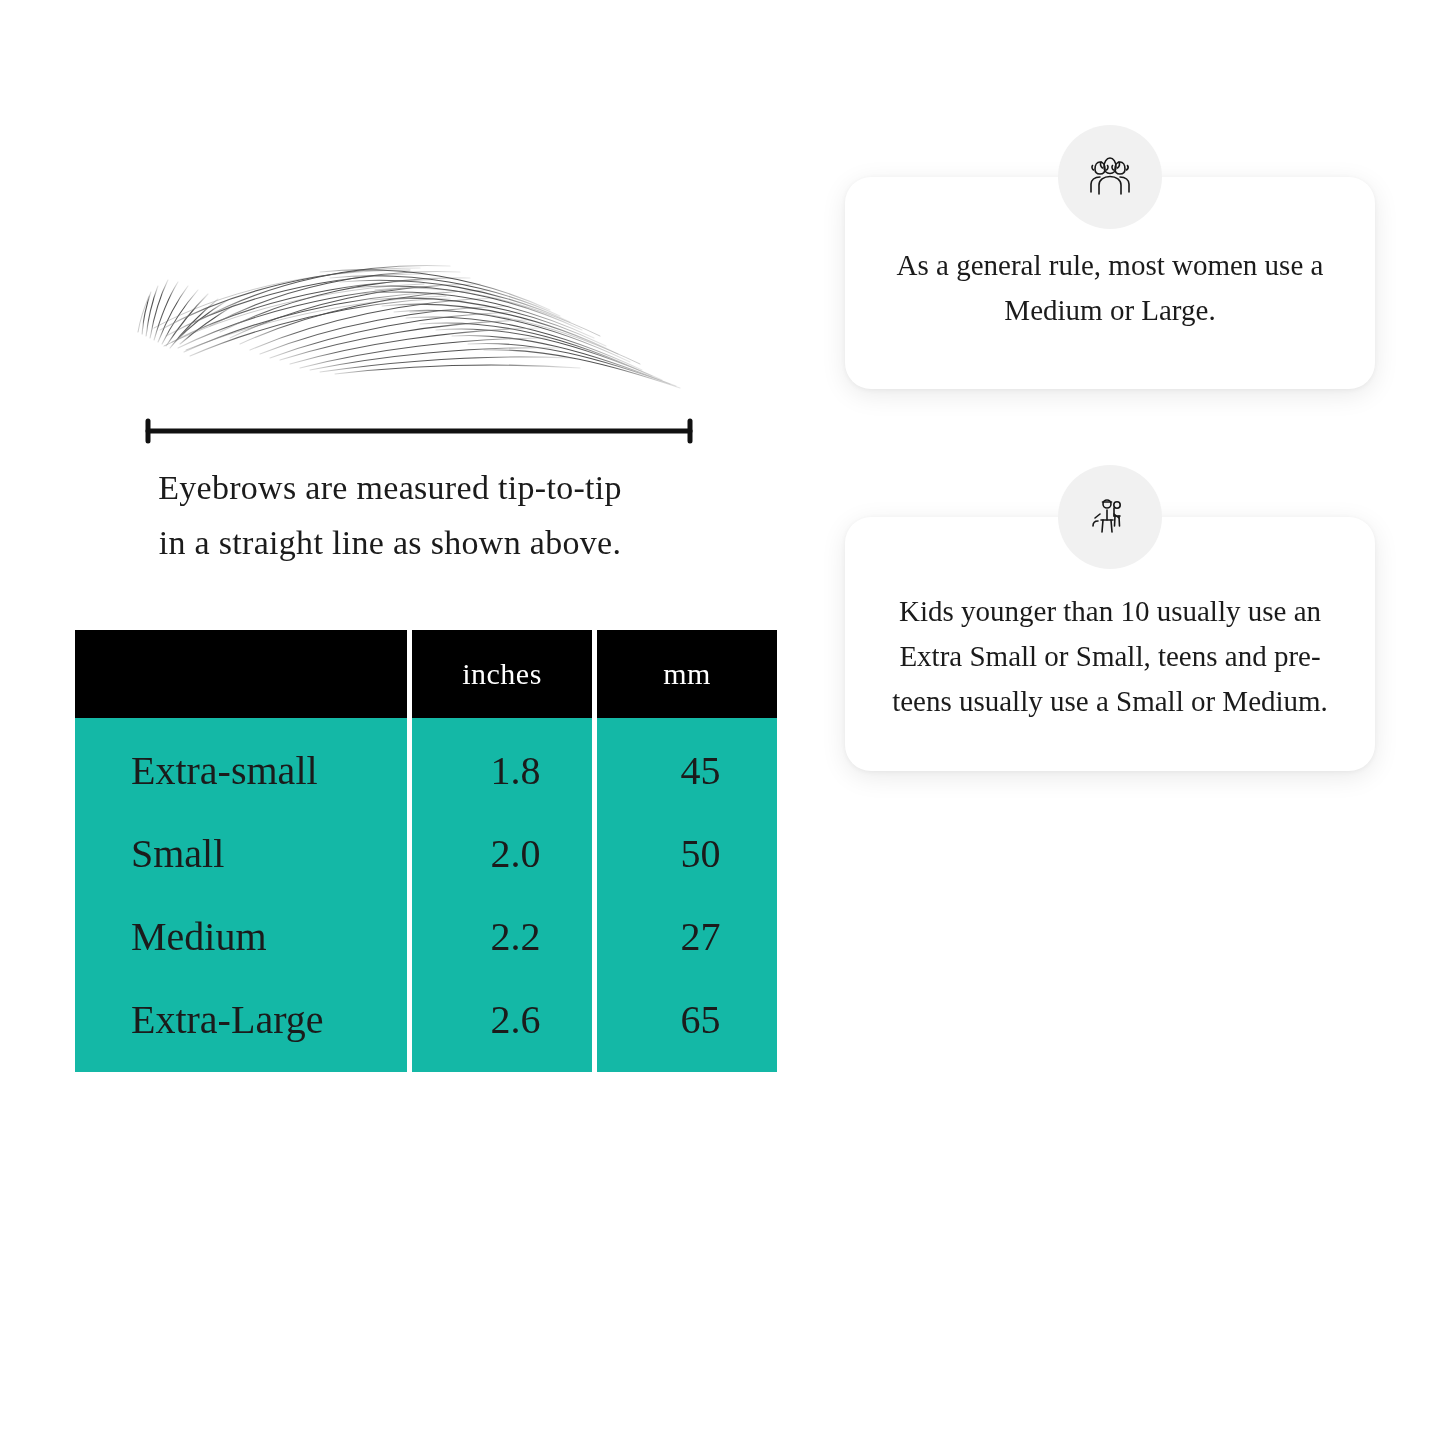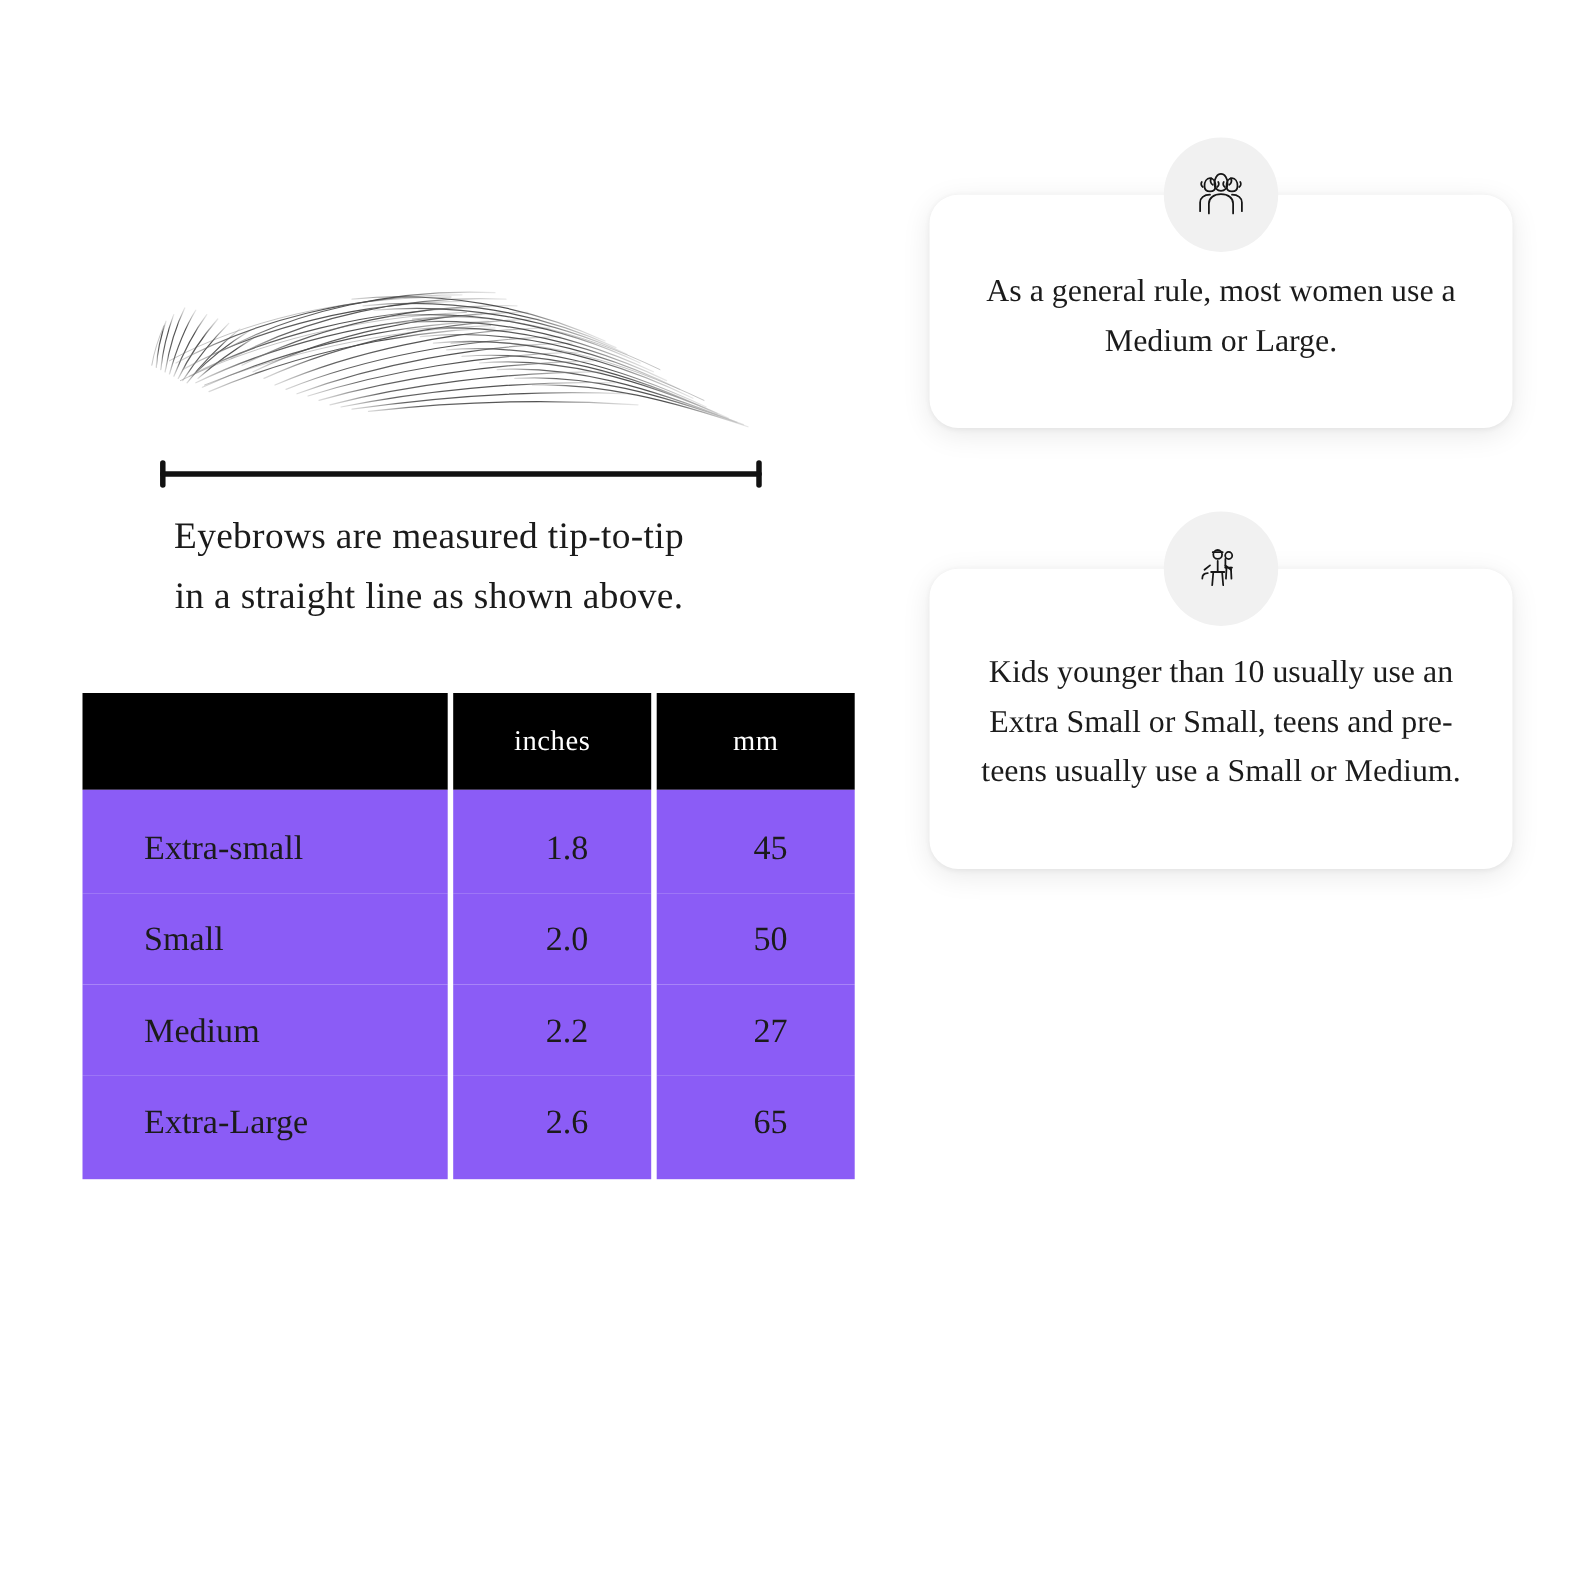--- a/index.html
+++ b/index.html
@@ -65,33 +65,33 @@
     margin-top: 60px;
     width: 694px;
     border-collapse: separate;
     border-spacing: 5px 0;
     table-layout: fixed;
   }
   .size-table th {
     background: #000000;
     color: #ffffff;
     font-weight: normal;
-    font-size: 26px;
+    font-size: 30px;
     height: 86px;
     vertical-align: middle;
     text-align: center;
     letter-spacing: 0.5px;
   }
   .size-table th.col-name { width: 330px; }
   .size-table th.col-in  { width: 178px; }
   .size-table th.col-mm  { width: 178px; }
 
   .size-table td {
-    background: #8b5cf6;
-    font-size: 31px;
+    background: #14b8a6;
+    font-size: 40px;
     height: 81px;
     vertical-align: middle;
     color: #1b1b1b;
   }
   .size-table td.name {
     text-align: left;
     padding-left: 56px;
   }
   .size-table td.num {
     text-align: center;
@@ -136,21 +136,21 @@
     height: 104px;
     border-radius: 50%;
     background: #f1f1f1;
     display: flex;
     align-items: center;
     justify-content: center;
     z-index: 2;
   }
   .card-1 .card { padding-top: 66px; padding-bottom: 56px; }
   .card-2 .card { padding-top: 66px; padding-bottom: 56px; }
-  .card-3 .card { padding-top: 72px; padding-bottom: 66px; }
+  .card-3 .card { padding-top: 72px; padding-bottom: 47px; }
   .card-wrap.card-1 { margin-top: 12px; margin-bottom: 128px; }
   .card-wrap.card-2 { margin-bottom: 150px; }
 </style>
 </head>
 <body>
 
 <div class="page">
 
   <div class="left-col">
 

